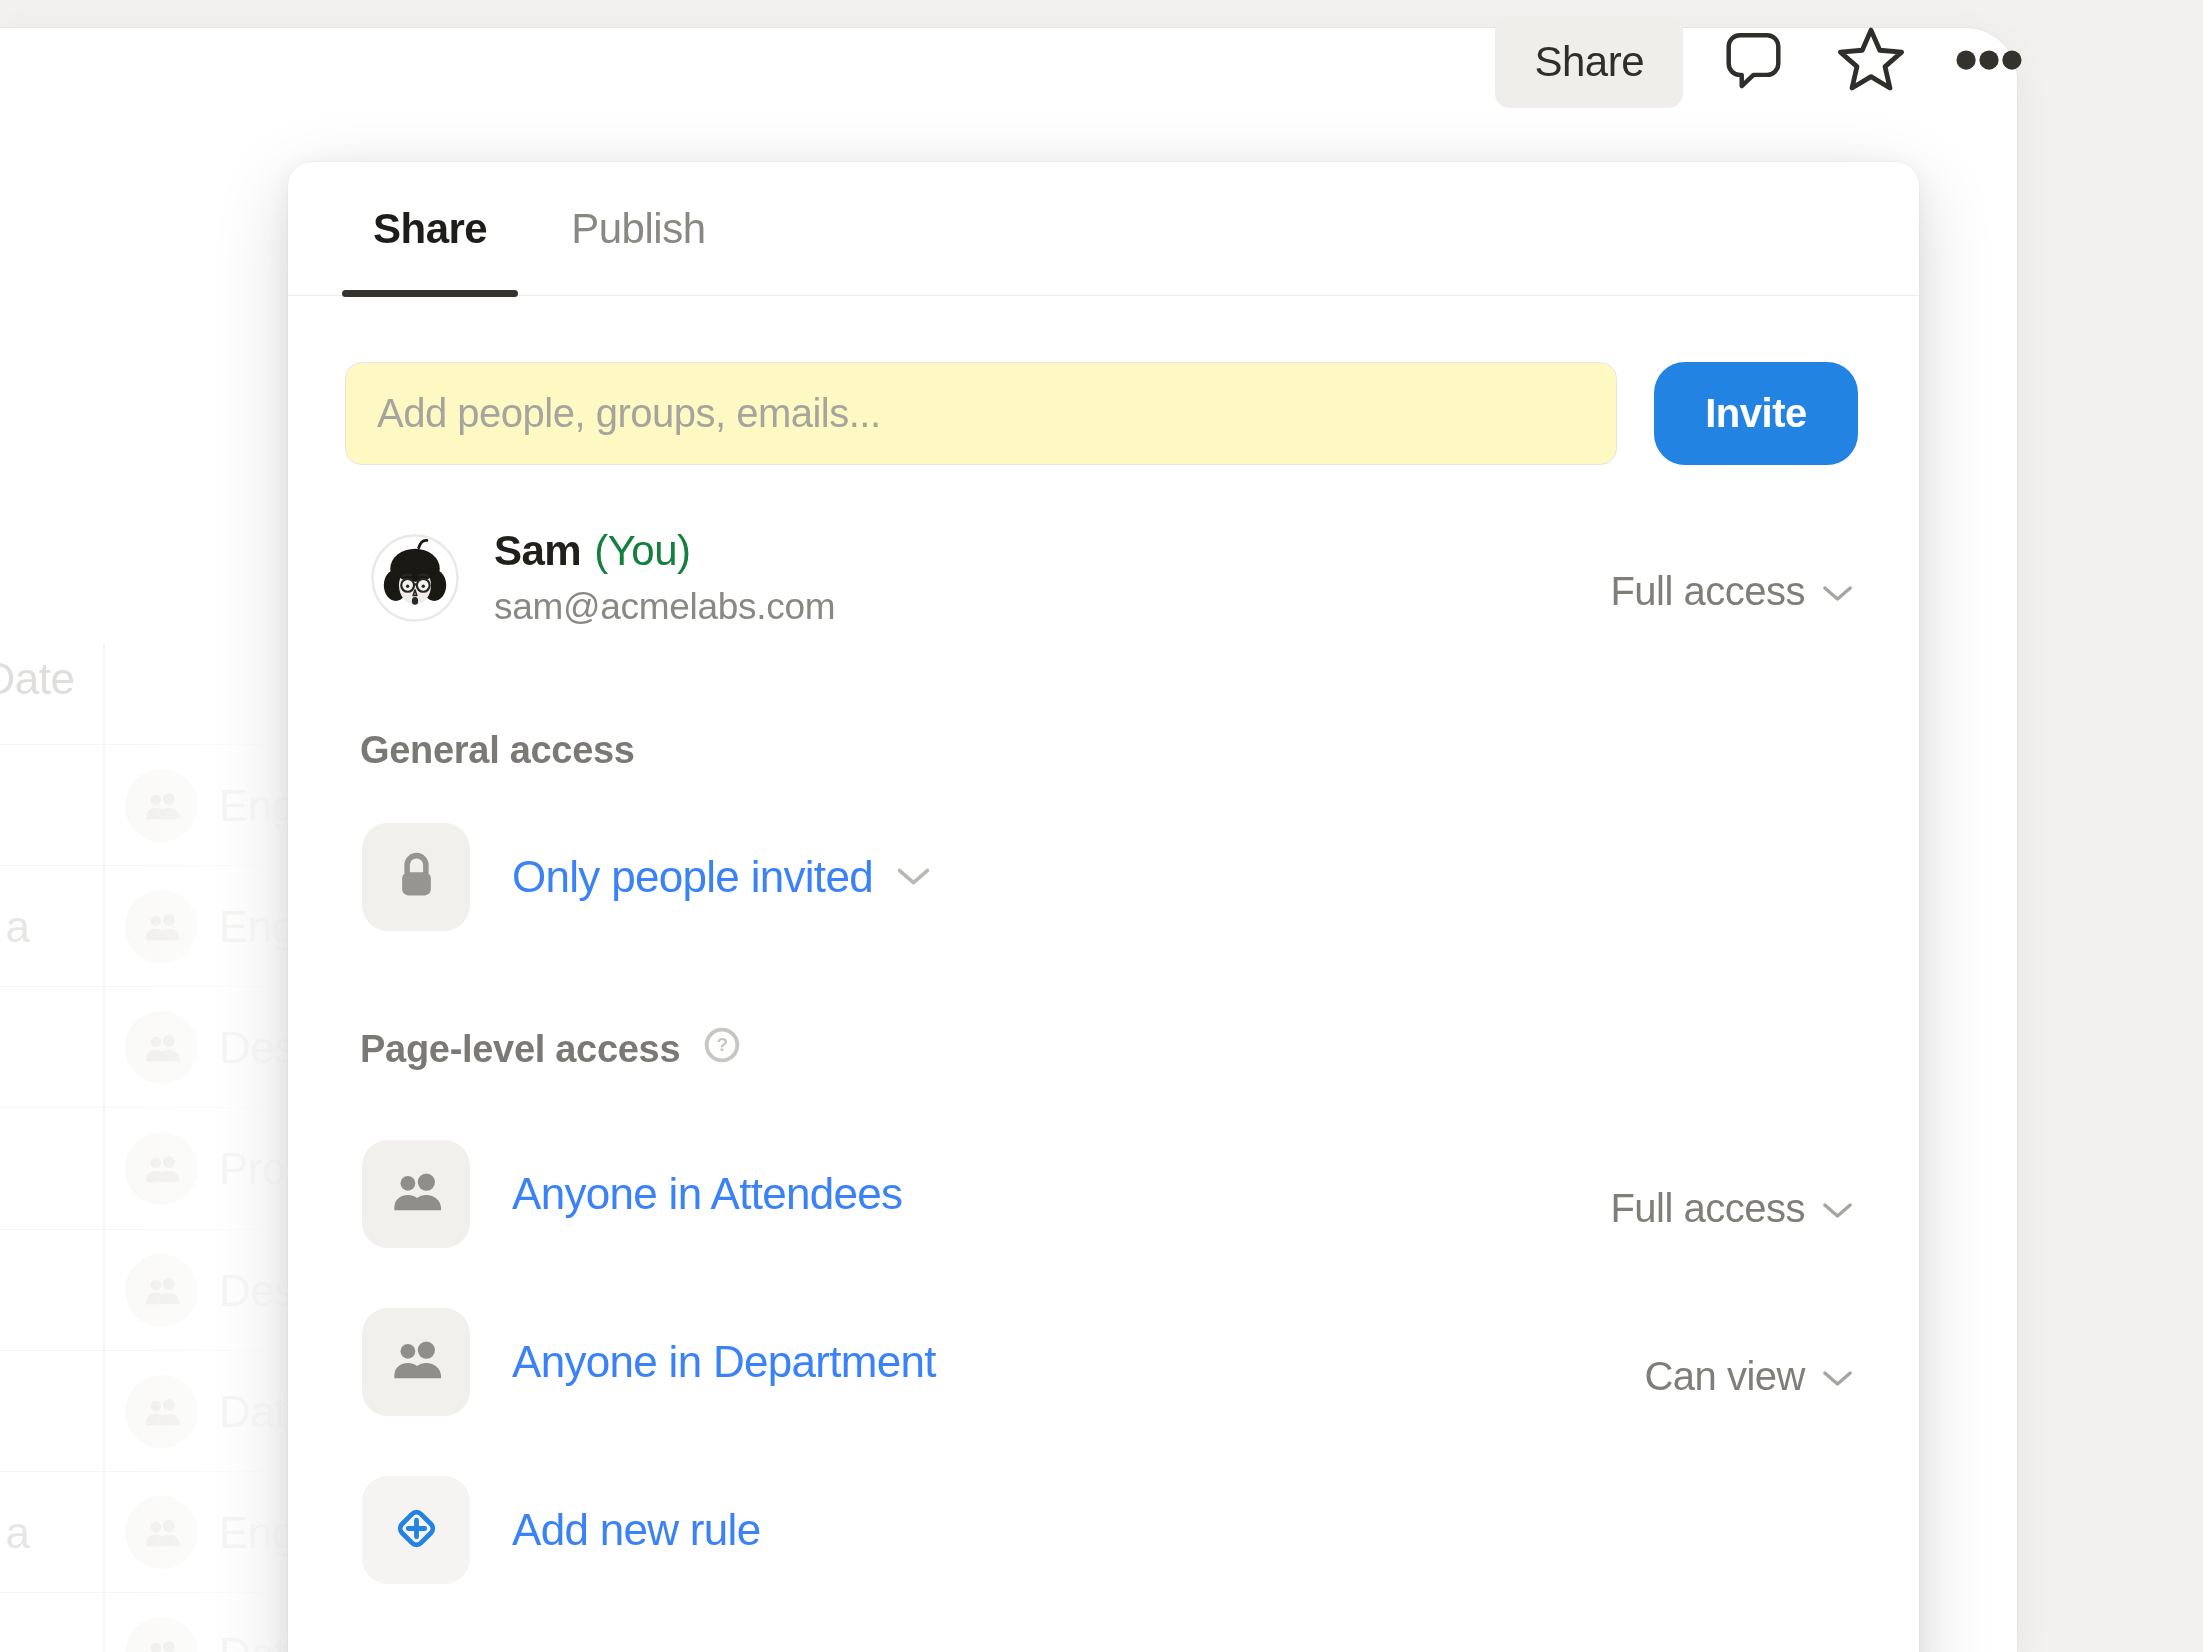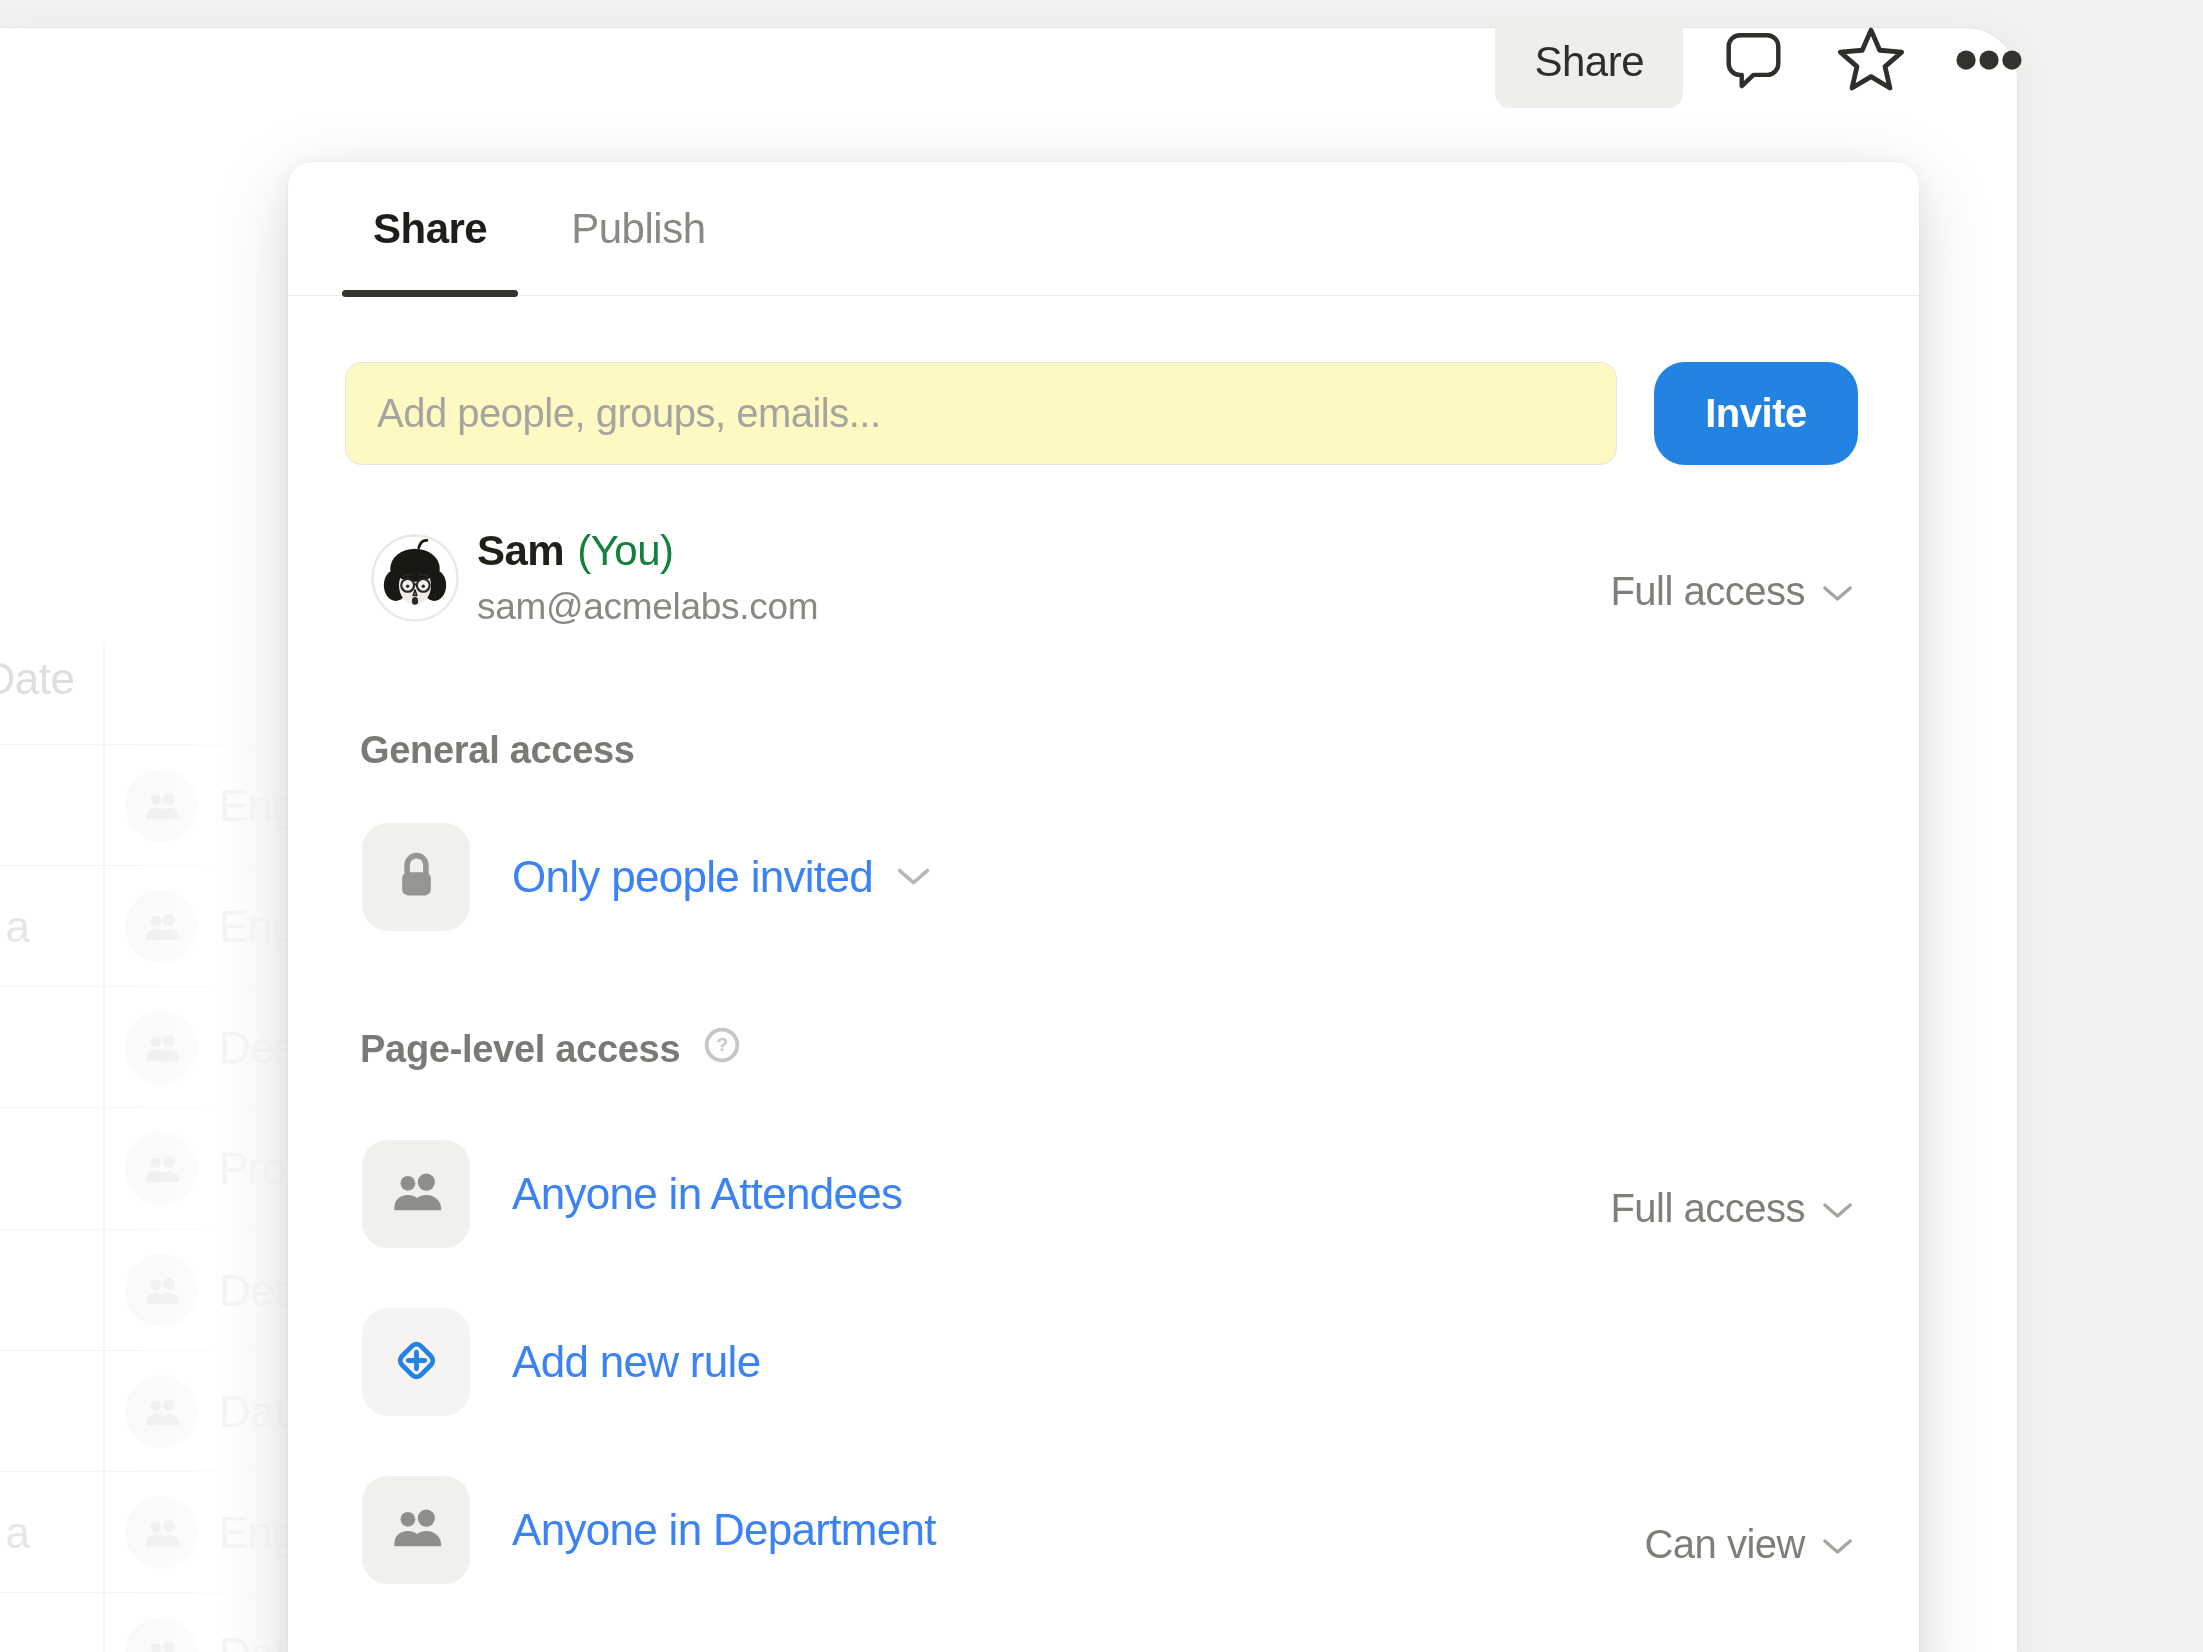--- a/index.html
+++ b/index.html
@@ -87,21 +87,21 @@
   }
   .invite-input::placeholder { color:#A6A49F; }
   .invite-btn {
     width:204px; height:103px; border:none; border-radius:31px; background:#2383E2;
     color:#FFFFFF; font-size:40px; font-weight:700; font-family:inherit;
     letter-spacing:-0.5px; cursor:pointer;
   }
 
   .member-row { display:flex; align-items:center; margin:62px 64px 0 83px; }
   .avatar { width:88px; height:88px; border-radius:50%; flex:none; }
-  .member-info { margin-left:18px; }
+  .member-info { margin-left:35px; }
   .member-name-line { display:flex; align-items:baseline; gap:13px; }
   .member-name { font-size:42px; font-weight:600; color:#201F1A; letter-spacing:-0.5px; }
   .member-you { font-size:42px; color:#15803d; letter-spacing:-0.5px; }
   .member-email { margin-top:11px; font-size:37px; color:#8A8882; letter-spacing:-0.3px; }
 
   .dropdown {
     display:flex; align-items:flex-end; gap:15px; cursor:pointer;
     font-size:40px; color:#807E78; letter-spacing:-0.5px; margin-left:auto;margin-top:28px;
   }
 
@@ -352,47 +352,47 @@
         <span>Full access</span>
         <span>
           <svg width="35" height="22" viewBox="0 0 38 26">
               <path d="M4 6l15 13L34 6" fill="none" stroke="#A7A5A0" stroke-width="4" stroke-linecap="round" stroke-linejoin="round"></path>
             </svg>
         </span>
       </div>
     </div>
 
     <div class="option-row rule">
-      <div class="icon-box lighter">
-        <span>
-          <svg width="61" height="61" viewBox="0 0 48 48">
-              <rect x="13.5" y="13.5" width="21" height="21" rx="5" transform="rotate(45 24 24)" fill="none" stroke="#2383E2" stroke-width="3.8"></rect>
-              <path d="M24 17.5v13M17.5 24h13" fill="none" stroke="#2383E2" stroke-width="3.8" stroke-linecap="round"></path>
-            </svg>
-        </span>
-      </div>
-      <span class="option-label">Add new rule</span>
-    </div>
-
-    <div class="option-row rule">
       <div class="icon-box">
         <span>
           <svg width="59" height="59" viewBox="0 0 48 48">
               <circle cx="17" cy="16.5" r="6" fill="#908E89"></circle>
               <circle cx="32" cy="15.5" r="7" fill="#908E89"></circle>
               <path d="M6 36c0-6 4.5-10 11-10 3 0 5.6.9 7.5 2.4C26.4 26.9 29 26 32 26c6.5 0 12 4.4 12 11v1.5H6z" fill="#908E89"></path>
             </svg>
         </span>
       </div>
       <span class="option-label">Anyone in Department</span>
       <div class="dropdown">
         <span>Can view</span>
         <span>
           <svg width="35" height="22" viewBox="0 0 38 26">
               <path d="M4 6l15 13L34 6" fill="none" stroke="#A7A5A0" stroke-width="4" stroke-linecap="round" stroke-linejoin="round"></path>
             </svg>
         </span>
       </div>
     </div>
 
+    <div class="option-row rule">
+      <div class="icon-box lighter">
+        <span>
+          <svg width="61" height="61" viewBox="0 0 48 48">
+              <rect x="13.5" y="13.5" width="21" height="21" rx="5" transform="rotate(45 24 24)" fill="none" stroke="#2383E2" stroke-width="3.8"></rect>
+              <path d="M24 17.5v13M17.5 24h13" fill="none" stroke="#2383E2" stroke-width="3.8" stroke-linecap="round"></path>
+            </svg>
+        </span>
+      </div>
+      <span class="option-label">Add new rule</span>
+    </div>
+
   </div>
 </div>
 
 
 </body></html>

